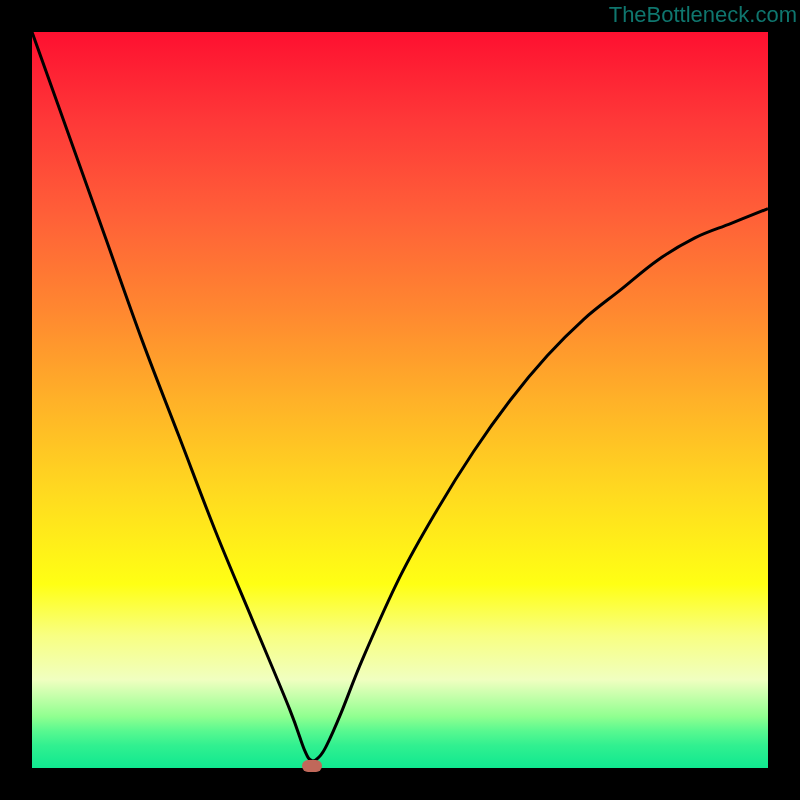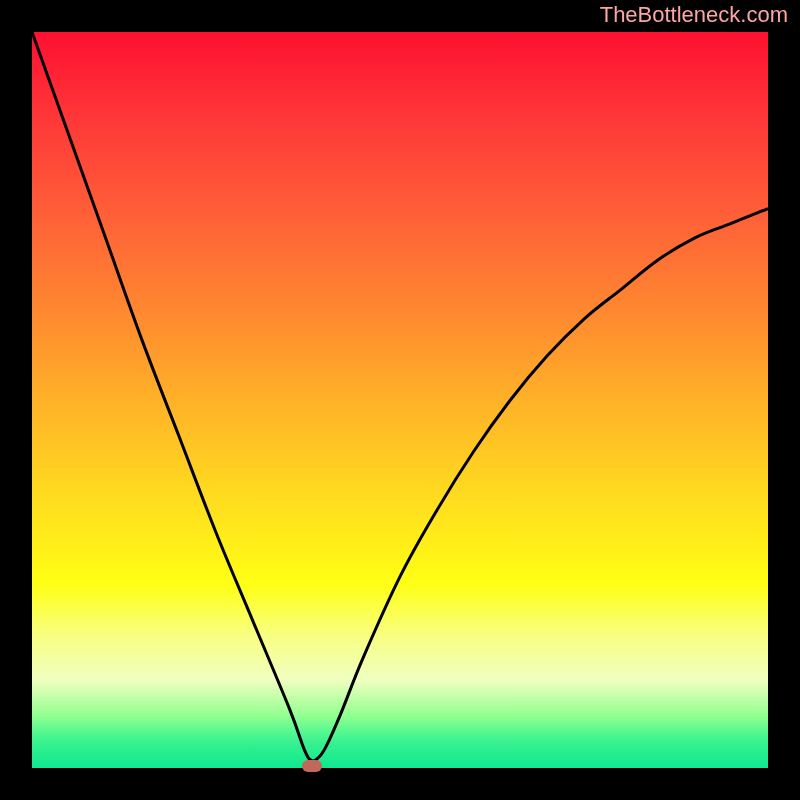--- a/index.html
+++ b/index.html
@@ -8,22 +8,22 @@
     width: 800px;
     height: 800px;
     background: #000;
     position: relative;
     overflow: hidden;
     font-family: Arial, Helvetica, sans-serif;
   }
   .watermark {
     position: absolute;
     top: 2px;
-    right: 12px;
-    color: #fca5a5;
+    right: 3px;
+    color: #0f766e;
     font-size: 22px;
     font-weight: 400;
     z-index: 10;
   }
   .plot {
     position: absolute;
     left: 32px;
     top: 32px;
     width: 736px;
     height: 736px;

